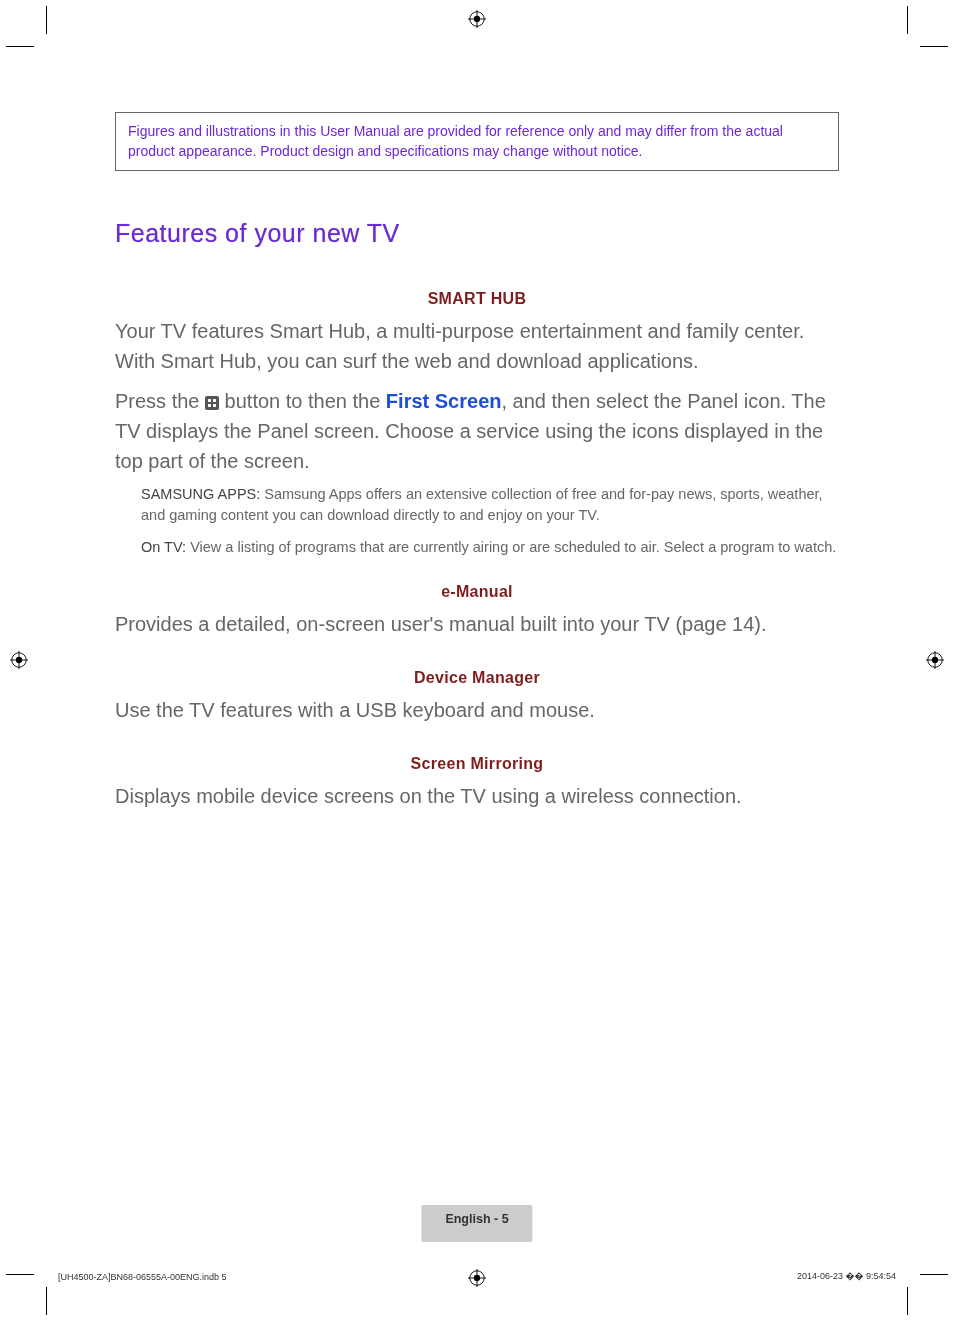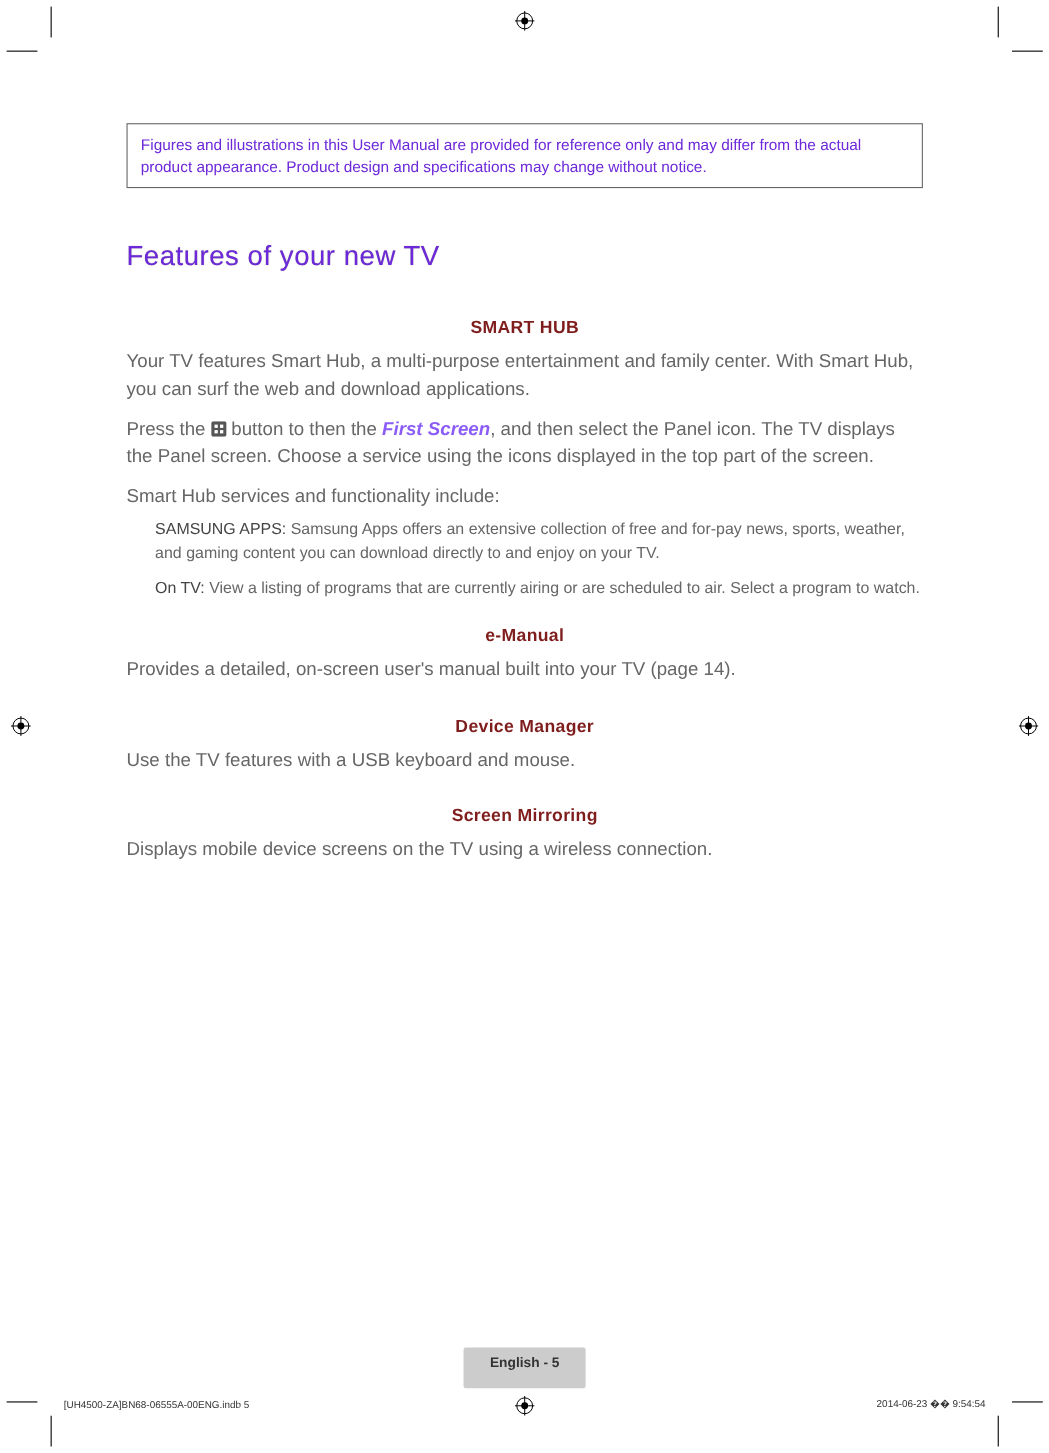--- a/index.html
+++ b/index.html
@@ -54,57 +54,56 @@
       font-weight: bold;
       color: #7f1d1d;
       letter-spacing: 0.3px;
       text-align: center;
     }
     .section-h.compact {
       margin-top: 24px;
     }
     .para {
       margin-top: 8px;
-      font-size: 17px;
+      font-size: 20px;
       line-height: 1.5;
       color: #666;
     }
     .para-tight {
       margin-top: 10px;
     }
     .inline-icon {
       display: inline-block;
       width: 14px;
       height: 14px;
       vertical-align: -2px;
     }
     .bold {
       font-weight: bold;
-      color: #8b5cf6;
-      font-style: italic;
+      color: #1d4ed8;
     }
     .feature-list {
       margin-top: 8px;
       padding-left: 26px;
     }
     .feature-item {
       font-size: 14.5px;
       line-height: 1.5;
       color: #666;
       margin-bottom: 10px;
     }
     .feature-label {
       font-weight: normal;
       color: #444;
     }
     .page-badge {
       position: absolute;
       left: 50%;
       transform: translateX(-50%);
-      bottom: 59px;
+      bottom: 79px;
       background: #ccc;
       border-radius: 2px;
       padding: 7px 24px 16px 24px;
       font-size: 12.5px;
       font-weight: bold;
       color: #333;
     }
     .footer-left {
       position: absolute;
       left: 58px;
@@ -181,21 +180,20 @@
       <svg viewBox="0 0 14 14">
           <rect x="0" y="0" width="14" height="14" rx="2" fill="#555"></rect>
           <rect x="3" y="3" width="3" height="3" fill="#fff"></rect>
           <rect x="8" y="3" width="3" height="3" fill="#fff"></rect>
           <rect x="3" y="8" width="3" height="3" fill="#fff"></rect>
           <rect x="8" y="8" width="3" height="3" fill="#fff"></rect>
         </svg>
     </span>
     <span> button to then the </span><span class="bold">First Screen</span><span>, and then select the Panel icon. The TV displays the Panel screen. Choose a service using the icons displayed in the top part of the screen.</span>
   </p>
-  <p class="para para-tight">Smart Hub services and functionality include:</p>
 
   <div class="feature-list">
     <div class="feature-item">
       <span class="feature-label">SAMSUNG APPS:</span><span> Samsung Apps offers an extensive collection of free and for-pay news, sports, weather, and gaming content you can download directly to and enjoy on your TV.</span>
     </div>
     <div class="feature-item">
       <span class="feature-label">On TV:</span><span> View a listing of programs that are currently airing or are scheduled to air. Select a program to watch.</span>
     </div>
   </div>
 

